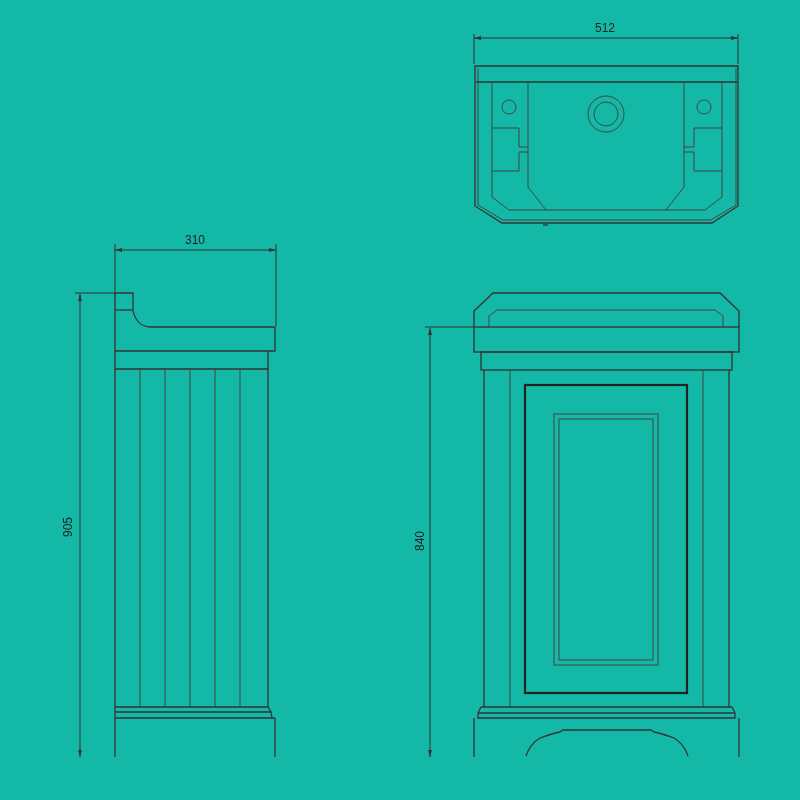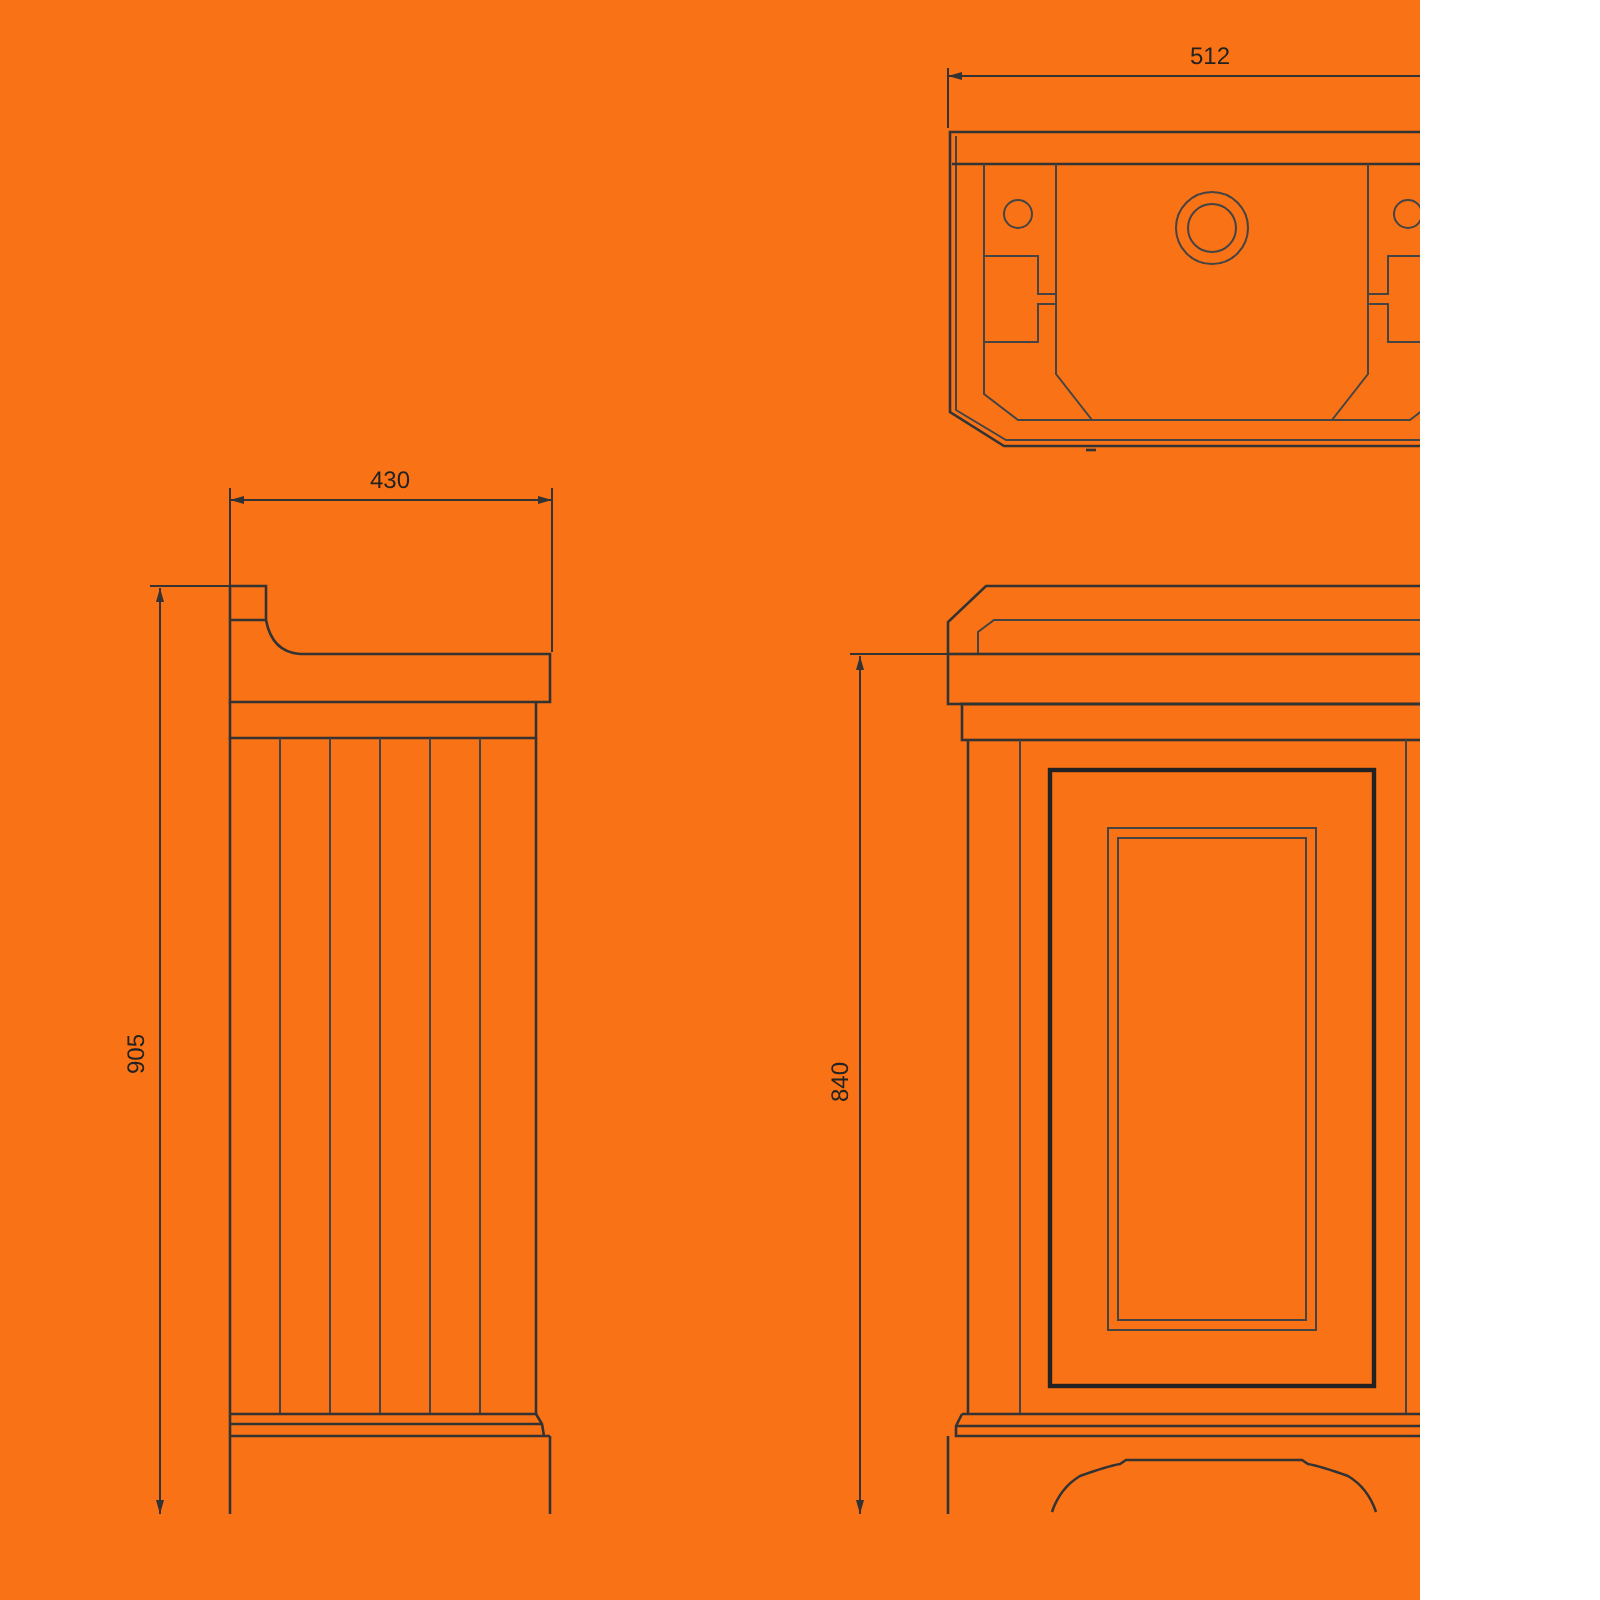--- a/index.html
+++ b/index.html
@@ -1,16 +1,16 @@
 <!DOCTYPE html>
 <html><head>
 <meta charset="utf-8">
 <style>
   html, body { margin:0; padding:0; background:#ffffff; }
-  #canvas { position:relative; width:710px; height:800px; background:#f97316; overflow:hidden; }
+  #canvas { position:relative; width:800px; height:800px; background:#14b8a6; overflow:hidden; }
   svg { position:absolute; left:0; top:0; }
   .ln { stroke:#333333; stroke-width:1.3; fill:none; }
   .thin { stroke:#444444; stroke-width:1; fill:none; }
   .thick { stroke:#222222; stroke-width:2.2; fill:none; }
   .dim { stroke:#333333; stroke-width:1; fill:none; }
   .lbl { position:absolute; font-family:"Liberation Sans", sans-serif; font-size:12px; color:#222222; line-height:12px; white-space:nowrap; }
   .vert { transform:rotate(-90deg); transform-origin:center center; }
 </style>
 </head>
 <body>
@@ -117,16 +117,16 @@
     <path class="ln" d="M481,707 L478,713 L478,718 L735,718 L735,713 L732,707"></path>
     <line class="ln" x1="478" y1="713" x2="735" y2="713"></line>
     <line class="ln" x1="474" y1="718" x2="474" y2="757"></line>
     <line class="ln" x1="739" y1="718" x2="739" y2="757"></line>
 
     <path class="ln" d="M526,756 Q530,744 540,738 Q554,733 560,732 L563,730 L651,730 L654,732 Q660,733 674,738 Q684,744 688,756"></path>
   </g>
 </svg>
 
 <div class="lbl" style="left:595px; top:22px;">512</div>
-<div class="lbl" style="left:185px; top:234px;">430</div>
+<div class="lbl" style="left:185px; top:234px;">310</div>
 <div class="lbl vert" style="left:58px; top:521px;">905</div>
 <div class="lbl vert" style="left:410px; top:535px;">840</div>
 </div>
 
 </body></html>

